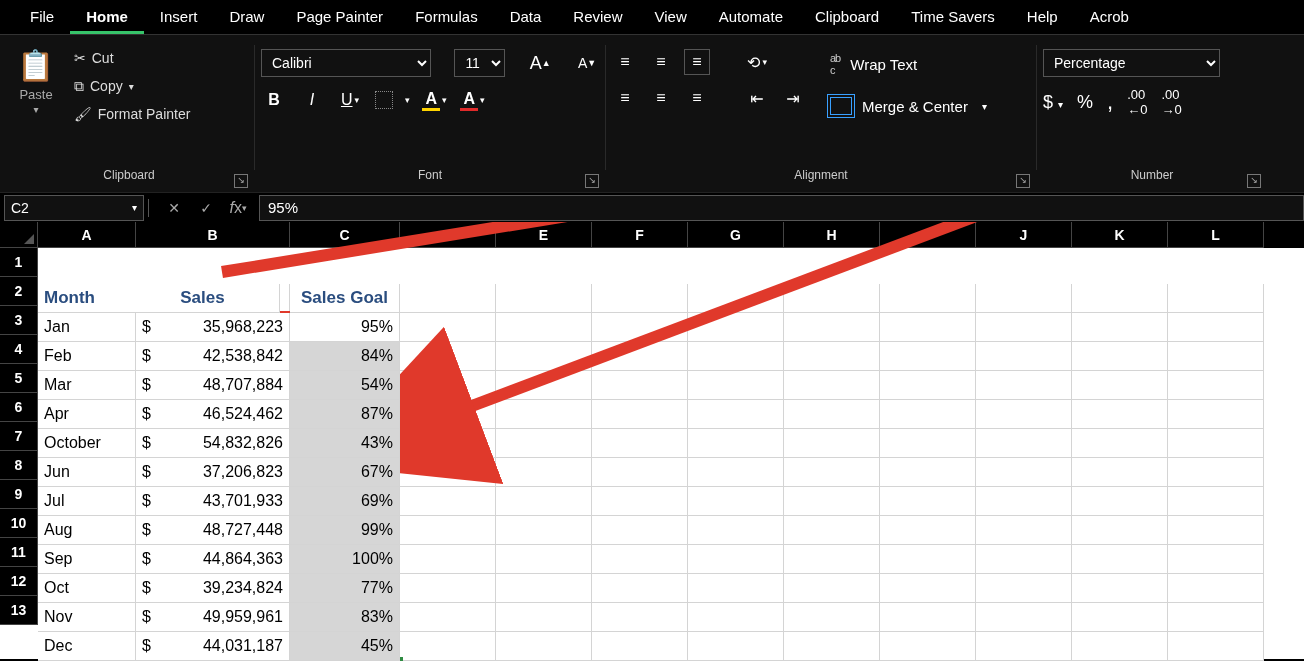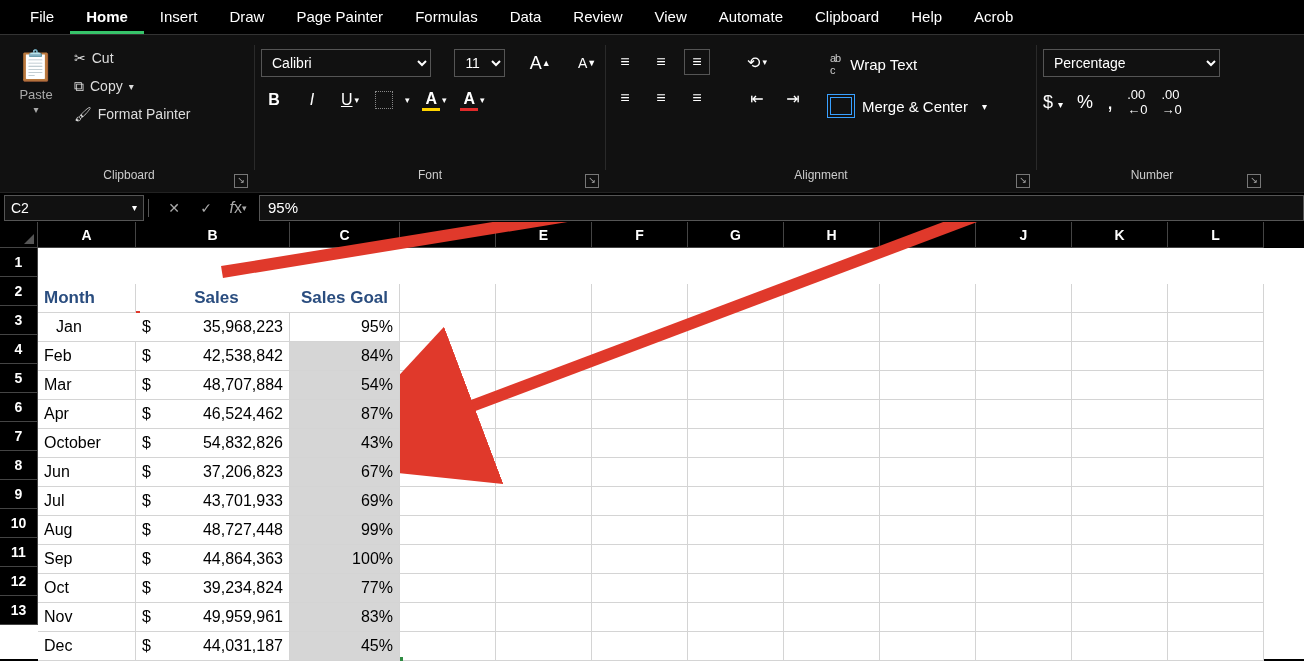--- a/index.html
+++ b/index.html
@@ -170,20 +170,21 @@
     <div class="menu-item active">Home</div>
     <div class="menu-item">Insert</div>
     <div class="menu-item">Draw</div>
     <div class="menu-item">Page Painter</div>
     <div class="menu-item">Formulas</div>
     <div class="menu-item">Data</div>
     <div class="menu-item">Review</div>
     <div class="menu-item">View</div>
     <div class="menu-item">Automate</div>
     <div class="menu-item">Clipboard</div>
+    <div class="menu-item">Time Savers</div>
     <div class="menu-item">Help</div>
     <div class="menu-item">Acrob</div>
   </div>
 
 <div class="ribbon">
 
   <div class="rgroup" style="width:250px">
     <div class="rgroup-body">
       <div class="paste-btn">
         <span class="clipboard-icon">📋</span>
@@ -512,23 +513,23 @@
         <div class="cell " style="left: 362px; top: 348px; width: 96px;"></div>
         <div class="cell " style="left: 458px; top: 348px; width: 96px;"></div>
         <div class="cell " style="left: 554px; top: 348px; width: 96px;"></div>
         <div class="cell " style="left: 650px; top: 348px; width: 96px;"></div>
         <div class="cell " style="left: 746px; top: 348px; width: 96px;"></div>
         <div class="cell " style="left: 842px; top: 348px; width: 96px;"></div>
         <div class="cell " style="left: 938px; top: 348px; width: 96px;"></div>
         <div class="cell " style="left: 1034px; top: 348px; width: 96px;"></div>
         <div class="cell " style="left: 1130px; top: 348px; width: 96px;"></div>
         <div class="cell header" style="left: 0px; top: 0px; width: 98px; z-index: 2;">Month</div>
-        <div class="cell header" style="left: 102px; top: 0px; width: 154px; z-index: 2; justify-content: center;">Sales</div>
+        <div class="cell header" style="left: 88px; top: 0px; width: 154px; z-index: 2; justify-content: center;">Sales</div>
         <div class="cell header" style="left: 252px; top: 0px; width: 110px; z-index: 2; justify-content: center;">Sales Goal</div>
-        <div class="cell " style="left: 12px; top: 29px; width: 98px; z-index: 2;">Jan</div>
+        <div class="cell " style="left: 0px; top: 29px; width: 98px; z-index: 2;">Jan</div>
         <div class="cell salescell" style="left: 98px; top: 29px; width: 154px; z-index: 2;">
           <span class="cur">$</span>
           <span>35,968,223</span>
         </div>
         <div class="cell right" style="left: 252px; top: 29px; width: 110px; z-index: 2;">95%</div>
         <div class="cell " style="left: 0px; top: 58px; width: 98px; z-index: 2;">Feb</div>
         <div class="cell salescell" style="left: 98px; top: 58px; width: 154px; z-index: 2;">
           <span class="cur">$</span>
           <span>42,538,842</span>
         </div>

